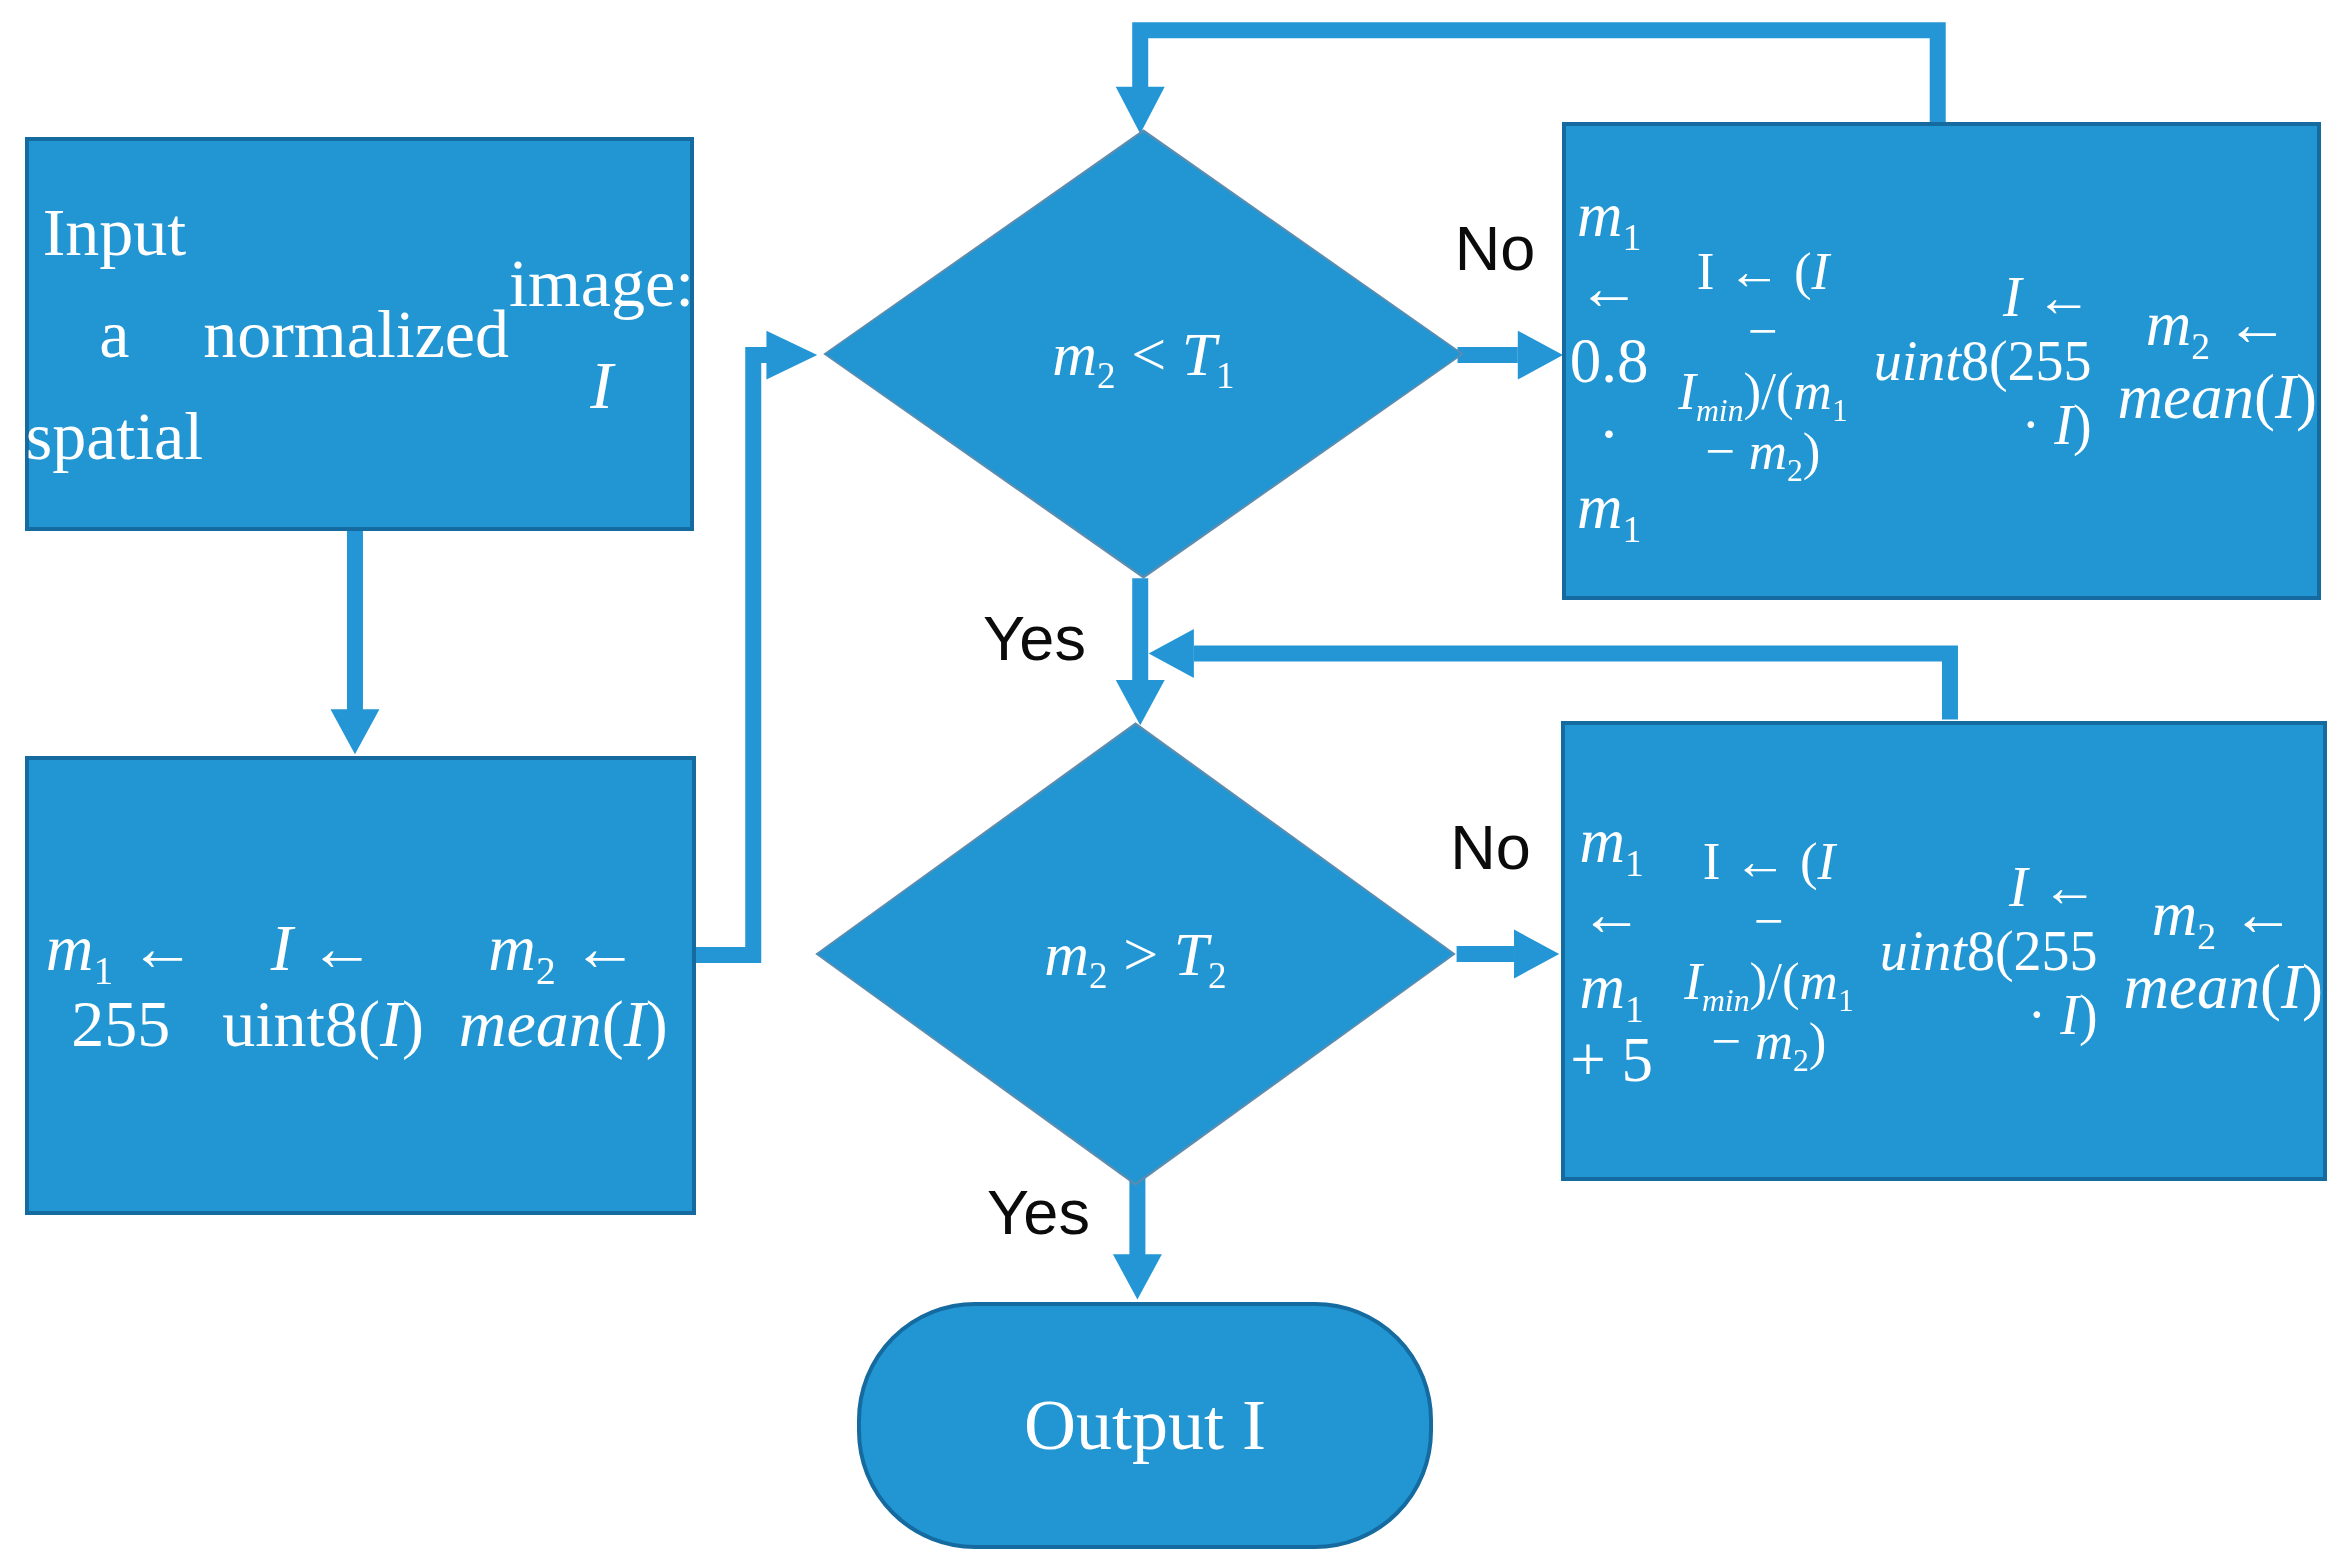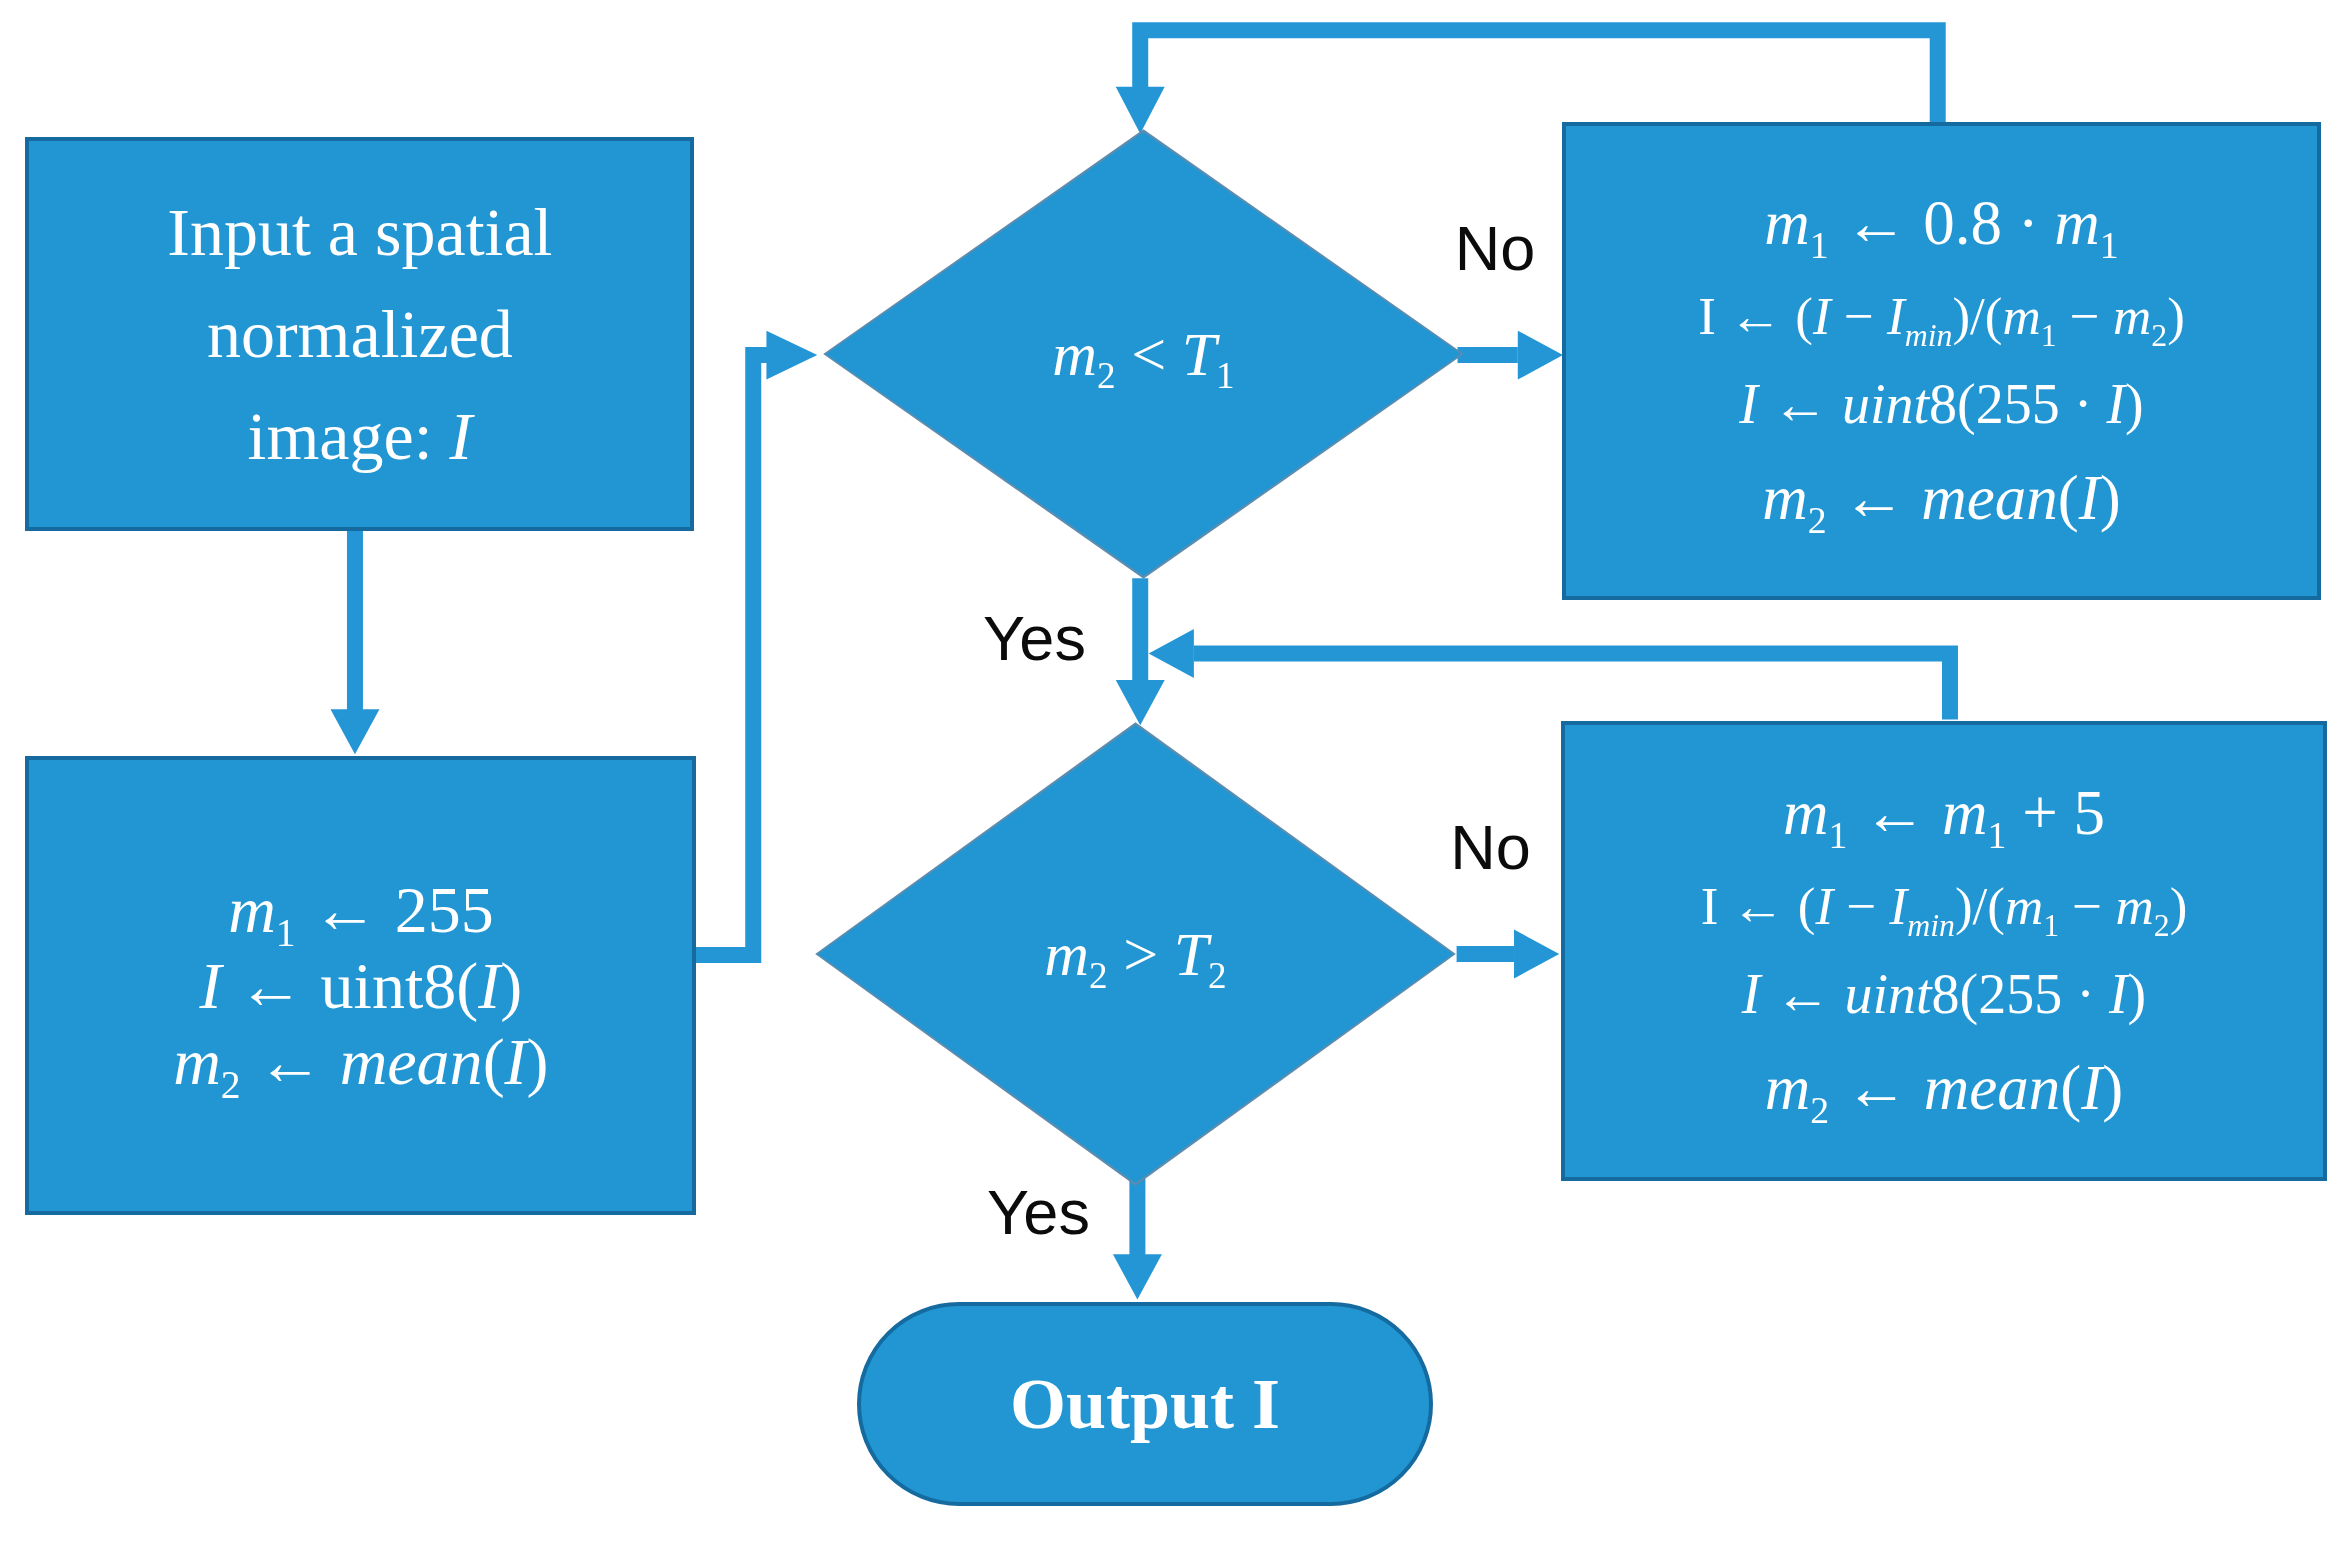--- a/index.html
+++ b/index.html
@@ -3,21 +3,21 @@
 <meta charset="utf-8">
 <style>
   html,body{margin:0;padding:0;background:#ffffff;}
   .canvas{
     position:relative;width:2336px;height:1568px;background:#ffffff;
     font-family:"Liberation Serif","DejaVu Serif",serif;overflow:hidden;
   }
   .wires{position:absolute;left:0;top:0;z-index:1;}
   .wire{stroke:#2496d6;stroke-width:17;fill:none;stroke-linejoin:miter;}
   .head{fill:#2496d6;stroke:none;}
-  .node{position:absolute;z-index:2;display:flex;flex-direction:column;
+  .node{position:absolute;z-index:2;display:flex;
         align-items:center;justify-content:center;color:#ffffff;text-align:center;
         box-sizing:border-box;}
   .pbox{background:#2196d3;border:4.7px solid #156b9f;}
   .stadium{background:#2196d3;border:4.7px solid #156b9f;border-radius:118px;}
   .diamond-wrap{position:absolute;z-index:2;}
   .diamond-edge{position:absolute;inset:-2.8px;background:#5d8cae;
         clip-path:polygon(50% 0,100% 50%,50% 100%,0 50%);}
   .diamond{position:absolute;inset:0;background:#2196d3;
         clip-path:polygon(50% 0,100% 50%,50% 100%,0 50%);
         display:flex;align-items:center;justify-content:center;
@@ -117,21 +117,21 @@
     </div>
   </div>
 
   <div class="node pbox gap28" style="left:1561px;top:721px;width:766px;height:460px;">
     <div class="t-lg"><i>m</i><sub>1</sub> ←  <i>m</i><sub>1</sub> + 5</div>
     <div class="t-md">I ← (<i>I</i> − <i>I</i><sub><i>min</i></sub>)/(<i>m</i><sub>1</sub> − <i>m</i><sub>2</sub>)</div>
     <div class="t-md2"><i>I</i> ← <i>uint</i>8(255 · <i>I</i>)</div>
     <div class="t-lg"><i>m</i><sub>2</sub> ← <i>mean</i>(<i>I</i>)</div>
   </div>
 
-  <div class="node stadium fs-out" style="left:857px;top:1302px;width:576px;height:204px;font-weight:bold;">
+  <div class="node stadium fs-out" style="left:857px;top:1302px;width:576px;height:247px;">
     <span>Output I</span>
   </div>
 
   <div class="edge-label" style="left:1434px;top:217px;width:122px;text-align:center;">No</div>
   <div class="edge-label" style="left:959px;top:607px;width:151px;text-align:center;">Yes</div>
   <div class="edge-label" style="left:1427px;top:816px;width:127px;text-align:center;">No</div>
   <div class="edge-label" style="left:970px;top:1181px;width:137px;text-align:center;">Yes</div>
 
 </div>
 

